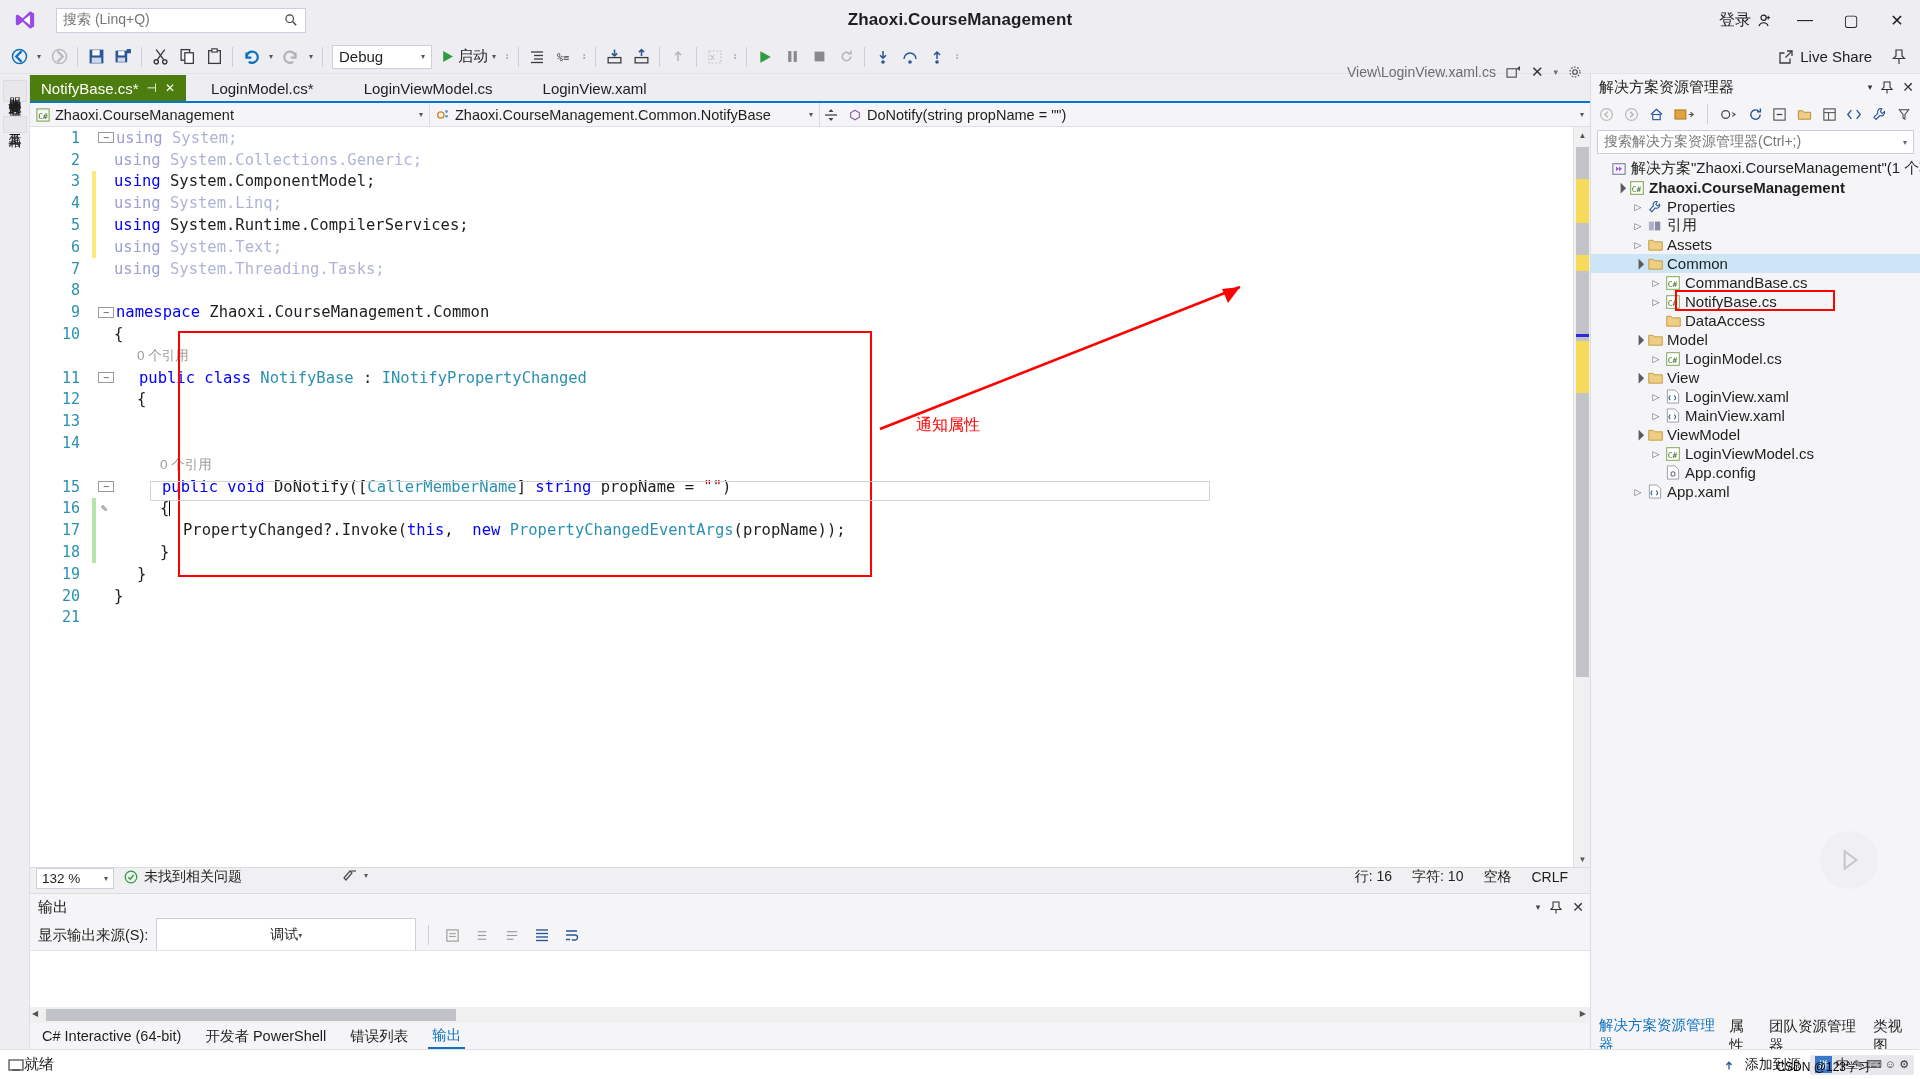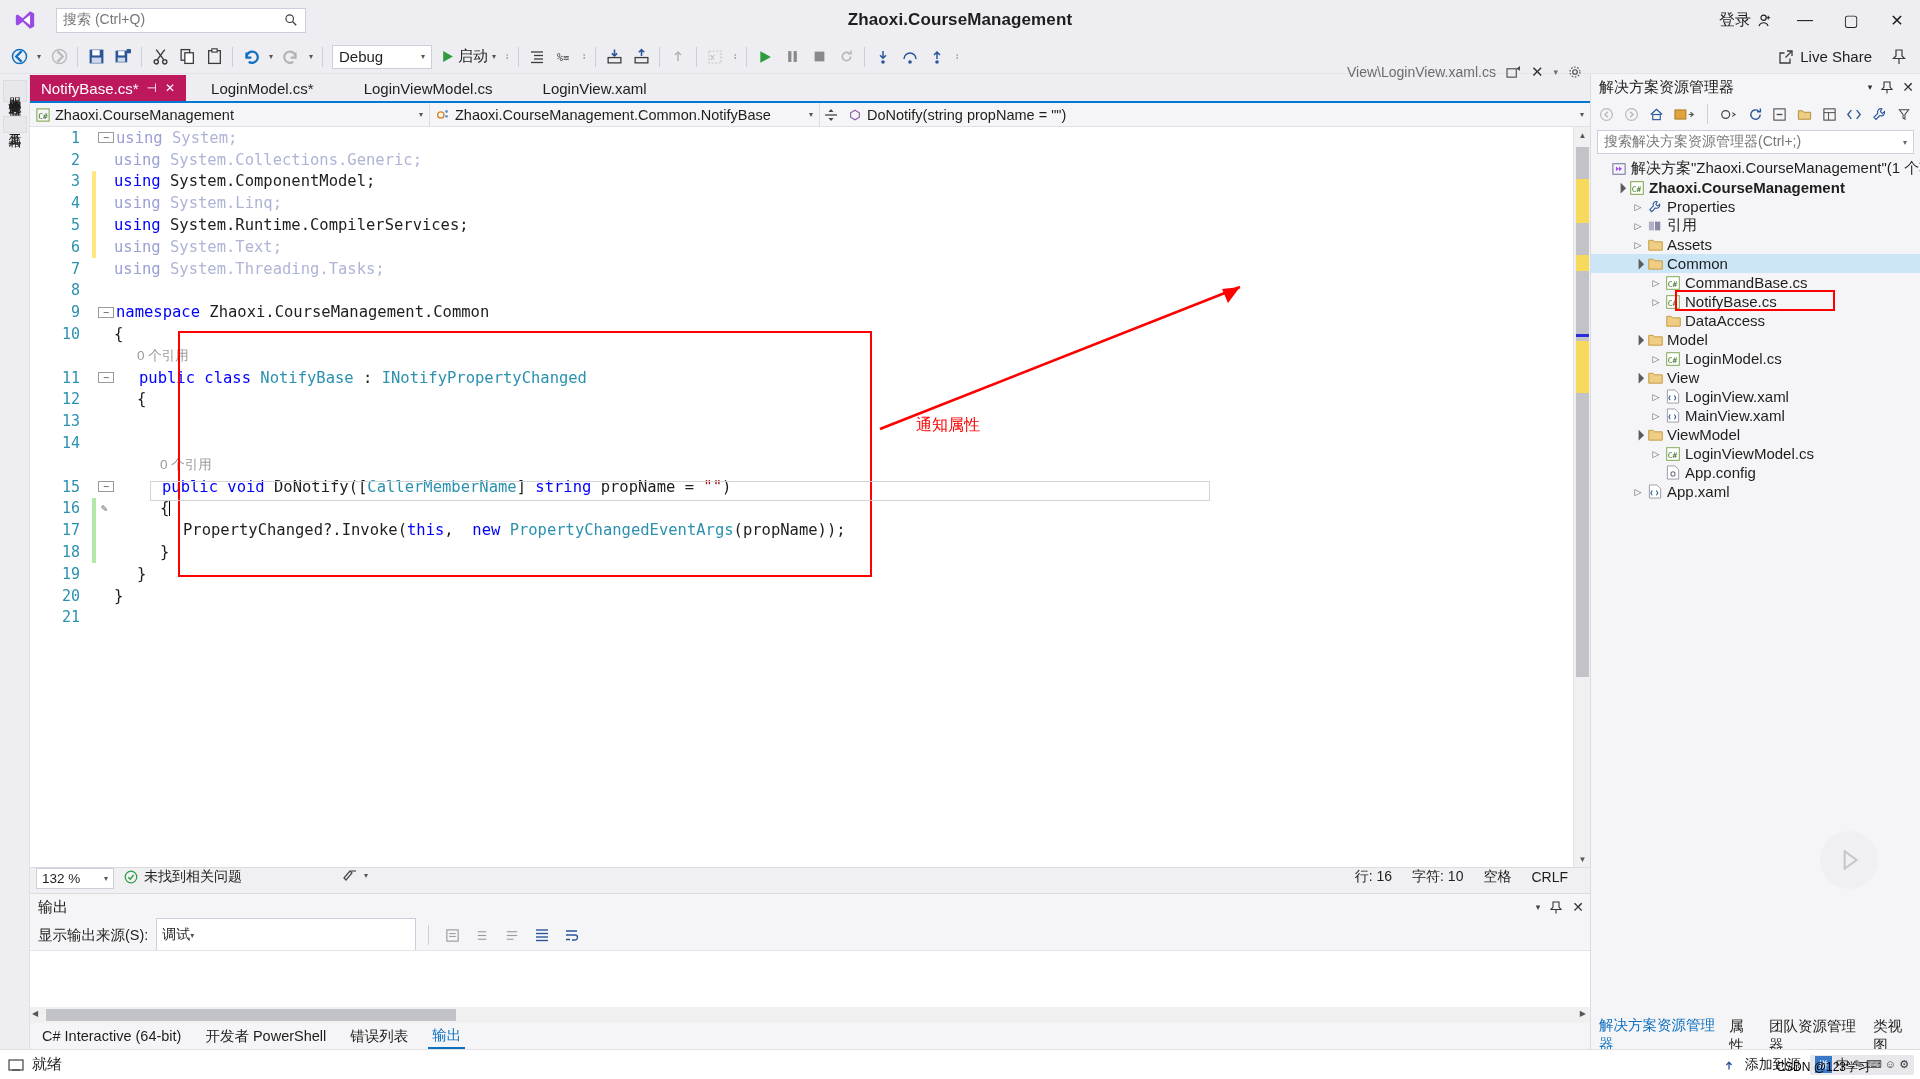--- a/index.html
+++ b/index.html
@@ -74,21 +74,21 @@
   }
 
   
   .center { flex:1; display:flex; flex-direction:column; min-width:0; }
 
   .tabstrip { height:27px; flex:0 0 27px; background:#eeeef2; display:flex; align-items:flex-end; position:relative; }
   .doctab {
     height:26px; display:flex; align-items:center; padding:0 10px; font-size:15px;
     color:#1e1e1e; gap:8px; border:1px solid transparent;
   }
-  .doctab.active { background:#be185d; color:#ffffff; }
+  .doctab.active { background:#4d7c0f; color:#ffffff; }
   .doctab .tiny { font-size:12px; }
   .tabstrip-right {
     position:absolute; right:0; bottom:16px; height:26px; display:flex; align-items:center;
     gap:10px; padding:0 8px; font-size:14px; color:#6d6d6d;
   }
 
   .navbar {
     height:26px; flex:0 0 26px; background:#f5f5f7; display:flex; align-items:center;
     border-top:2px solid #0078d4; border-bottom:1px solid #e0e0e4;
   }
@@ -157,21 +157,21 @@
   .edstat-item { padding:0 10px; display:flex; align-items:center; gap:6px; }
   .edstatus-right { margin-left:auto; display:flex; align-items:center; gap:0; padding-right:12px; }
 
   
   .outpanel { height:130px; flex:0 0 130px; background:#f5f5f7; display:flex; flex-direction:column; border-top:1px solid #dcdce0; }
   .outhdr { height:26px; display:flex; align-items:center; padding:0 8px; font-size:15px; position:relative; }
   .outhdr-right { position:absolute; right:6px; display:flex; align-items:center; gap:10px; font-size:13px; color:#444; }
   .outtool { height:30px; display:flex; align-items:center; gap:8px; padding:0 8px; font-size:14.5px; }
   .outsel {
     width:260px; height:34px; background:#fff; border:1px solid #cccedb;
-    display:flex; align-items:center; justify-content:flex-start; padding:0 5px; font-size:14px;
+    display:flex; align-items:center; justify-content:center; padding:0 5px; font-size:14px;
   }
   .outbody { flex:1; background:#ffffff; position:relative; border-top:1px solid #e4e4e8; }
   .hscroll { position:absolute; left:0; right:0; bottom:0; height:16px; background:#f0f0f0; }
   .hscroll .hthumb { position:absolute; top:2px; height:12px; background:#c2c3c9; }
 
   
   .bottomtabs { height:26px; flex:0 0 26px; background:#f5f5f7; display:flex; align-items:center; padding:0 8px; gap:16px; font-size:14.5px; }
   .btab { padding:2px 4px; }
   .btab.active { color:#0e70c0; border-bottom:2px solid #0e70c0; }
 
@@ -194,21 +194,21 @@
   .tlbl { padding-left:2px; color:#1e1e1e; }
   .tlbl.bold { font-weight:bold; }
   .setabs { height:26px; display:flex; align-items:center; gap:14px; padding:0 8px; font-size:14.5px; background:#f5f5f7; }
   .setab.active { color:#0e70c0; border-bottom:2px solid #0e70c0; padding-bottom:1px; }
 
   
   .statusbar {
     height:30px; flex:0 0 30px; background:#ffffff; display:flex; align-items:center;
     font-size:15px; color:#1e1e1e; padding-left:8px; border-top:1px solid #e0e0e4; position:relative;
   }
-  .sb-left { display:flex; align-items:center; gap:8px; }
+  .sb-left { display:flex; align-items:center; gap:0; }
   .sb-right { position:absolute; right:6px; display:flex; align-items:center; gap:9px; font-size:14px; }
   .ime {
     display:flex; align-items:center; gap:4px; background:#e8e8ec; padding:1px 5px; border-radius:2px;
   }
   .imebox { width:17px; height:17px; background:#3b78c8; color:#fff; font-size:10px; display:flex; align-items:center; justify-content:center; }
   .wm {
     position:absolute; right:50px; bottom:3px; color:#000000; font-size:12px;
   }
   .playbtn {
     position:absolute; right:42px; bottom:190px; width:58px; height:58px; border-radius:50%;
@@ -222,21 +222,21 @@
 <div id="app">
 
   <div class="titlebar">
     <div class="vs-logo">
       <svg width="22" height="22" viewBox="0 0 24 24">
         <path d="M17.5 2.5 L22 5 L22 19 L17.5 21.5 L9.5 14 L4 18 L2 17 L2 7 L4 6 L9.5 10 Z" fill="#8a2be2" opacity="0.85"></path>
         <path d="M17.5 6.5 L17.5 17.5 L10.5 12 Z" fill="#ffffff"></path>
       </svg>
     </div>
     <div class="search-box">
-      <span>搜索 (Ctrl+Q)</span>
+      <span>搜索 (Linq+Q)</span>
       <span class="mag">
         <svg width="14" height="14" viewBox="0 0 16 16">
             <circle cx="6.5" cy="6.5" r="4.3" fill="none" stroke="#3b3b3b" stroke-width="1.3"></circle>
             <line x1="9.7" y1="9.7" x2="14" y2="14" stroke="#3b3b3b" stroke-width="1.4"></line>
           </svg>
       </span>
     </div>
     <div class="sln-title">Zhaoxi.CourseManagement</div>
     <div class="title-right">
       <div class="signin">

